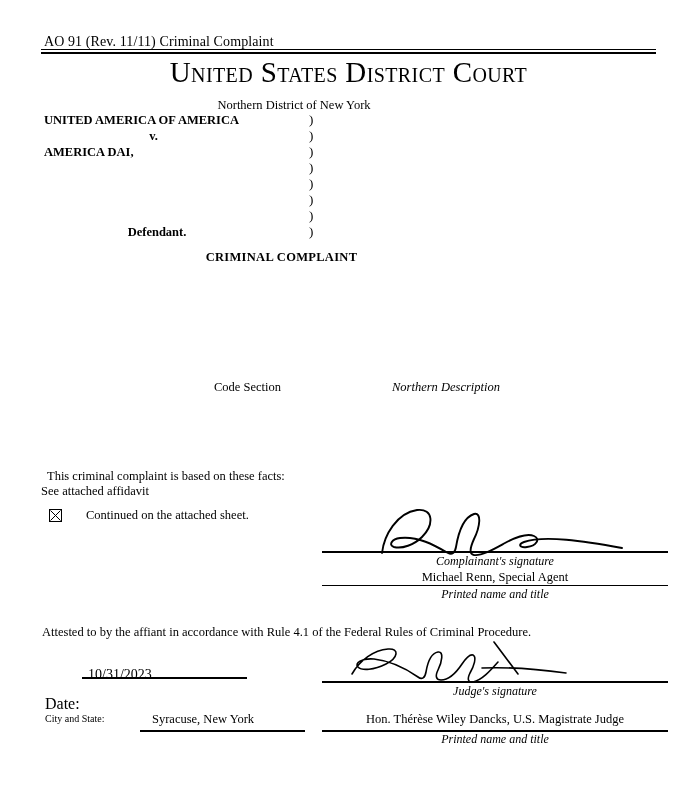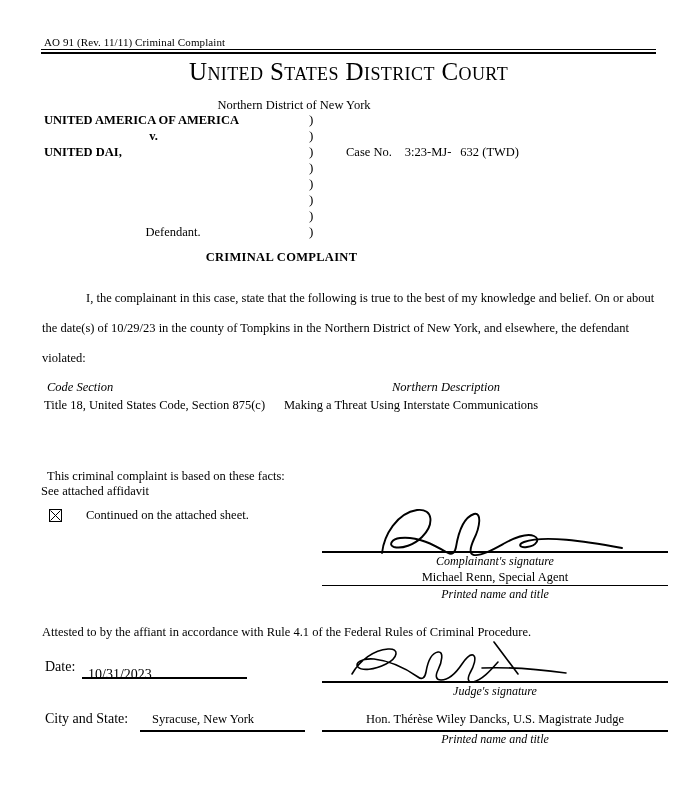--- a/index.html
+++ b/index.html
@@ -25,21 +25,21 @@
   }
 
   
   .form-header {
     position: absolute;
     left: 41px;
     top: 36px;
     width: 615px;
   }
   .form-header-label {
-    font-size: 11px;
+    font-size: 14px;
     line-height: 12px;
     letter-spacing: 0.1px;
     white-space: nowrap;
     padding-left: 3px;
   }
   .rule-thin {
     height: 1px;
     background: #000;
     width: 100%;
     margin-top: 1px;
@@ -51,21 +51,21 @@
     margin-top: 1.5px;
   }
 
   
   .court-title {
     position: absolute;
     left: 0;
     top: 58px;
     width: 697px;
     text-align: center;
-    font-size: 25px;
+    font-size: 29px;
     line-height: 28px;
     font-variant: small-caps;
     letter-spacing: 0.4px;
     font-family: "Liberation Serif", "DejaVu Serif", serif;
   }
   .court-forthe {
     position: absolute;
     left: 0;
     top: 85px;
     width: 697px;
@@ -121,26 +121,26 @@
     position: absolute;
     left: 3px;
     top: 32px;
     font-size: 12.5px;
     font-weight: bold;
     line-height: 16px;
     white-space: nowrap;
   }
   .cap-defendant-label {
     position: absolute;
-    left: 16px;
+    left: 0;
     top: 112px;
     width: 232px;
     text-align: center;
     font-size: 12.5px;
-    font-weight: normal;
+    font-weight: bold;
     line-height: 16px;
   }
   .caption-parens {
     position: absolute;
     left: 268px;
     top: 0px;
     width: 30px;
   }
   .paren {
     font-size: 13px;
@@ -189,24 +189,23 @@
     left: 41px;
     top: 380px;
     width: 614px;
   }
   .offense-head {
     position: relative;
     height: 16px;
   }
   .offense-head .col-code {
     position: absolute;
-    left: 6px;
+    left: 0;
     width: 240px;
-    text-align: left;
-    font-style: italic;
+    text-align: right;
     font-size: 12.5px;
   }
   .offense-head .col-desc {
     position: absolute;
     left: 240px;
     width: 330px;
     text-align: center;
     font-style: italic;
     font-size: 12.5px;
   }
@@ -317,22 +316,22 @@
     left: 42px;
     top: 624px;
     font-size: 12.5px;
     line-height: 16px;
     white-space: nowrap;
   }
 
   .date-label {
     position: absolute;
     left: 45px;
-    top: 659px;
-    font-size: 14px;
+    top: 696px;
+    font-size: 16px;
     line-height: 16px;
   }
   .date-value {
     position: absolute;
     left: 88px;
     top: 657px;
     font-size: 14px;
     line-height: 16px;
     margin-top: 10px;
   }
@@ -342,21 +341,21 @@
     top: 677px;
     width: 165px;
     height: 1.5px;
     background: #000;
   }
 
   .city-label {
     position: absolute;
     left: 45px;
     top: 711px;
-    font-size: 14px;
+    font-size: 10px;
     line-height: 16px;
   }
   .city-value {
     position: absolute;
     left: 152px;
     top: 711px;
     font-size: 12.5px;
     line-height: 16px;
   }
   .city-underline {
@@ -407,50 +406,42 @@
     <div class="rule-thick"></div>
   </div>
 
   <div class="court-title">United States District Court</div>
   <div class="court-district">Northern District of New York</div>
 
   <div class="caption">
     <div class="caption-parties">
       <div class="cap-plaintiff">UNITED AMERICA OF AMERICA</div>
       <div class="cap-v">v.</div>
-      <div class="cap-defendant-name">UNITED DAI,</div>
+      <div class="cap-defendant-name">AMERICA DAI,</div>
       <div class="cap-defendant-label">Defendant.</div>
     </div>
     <div class="caption-parens" id="paren-col">
         <div class="paren">)</div>
         <div class="paren">)</div>
         <div class="paren">)</div>
         <div class="paren">)</div>
         <div class="paren">)</div>
         <div class="paren">)</div>
         <div class="paren">)</div>
         <div class="paren">)</div>
       </div>
-    <div class="caption-case">
-      <span class="case-label">Case No.</span><span class="case-prefix">3:23-MJ-</span><span>632 (TWD)</span>
-    </div>
   </div>
 
   <div class="section-title">CRIMINAL COMPLAINT</div>
 
-  <div class="body-para">I, the complainant in this case, state that the following is true to the best of my knowledge and belief.  On or about the date(s) of 10/29/23 in the county of Tompkins in the Northern District of New York, and elsewhere, the defendant violated:</div>
 
   <div class="offense-table">
     <div class="offense-head">
       <div class="col-code">Code Section</div>
       <div class="col-desc">Northern Description</div>
-    </div>
-    <div class="offense-row">
-      <div class="col-code">Title 18, United States Code, Section 875(c)</div>
-      <div class="col-desc">Making a Threat Using Interstate Communications</div>
     </div>
   </div>
 
   <div class="facts-label">This criminal complaint is based on these facts:</div>
   <div class="facts-text">See attached affidavit</div>
   <div class="continued-row">
     <span class="checkbox">
       <svg width="11" height="11" viewBox="0 0 11 11">
         <line x1="0.5" y1="0.5" x2="10.5" y2="10.5" stroke="#000" stroke-width="1"></line>
         <line x1="10.5" y1="0.5" x2="0.5" y2="10.5" stroke="#000" stroke-width="1"></line>

